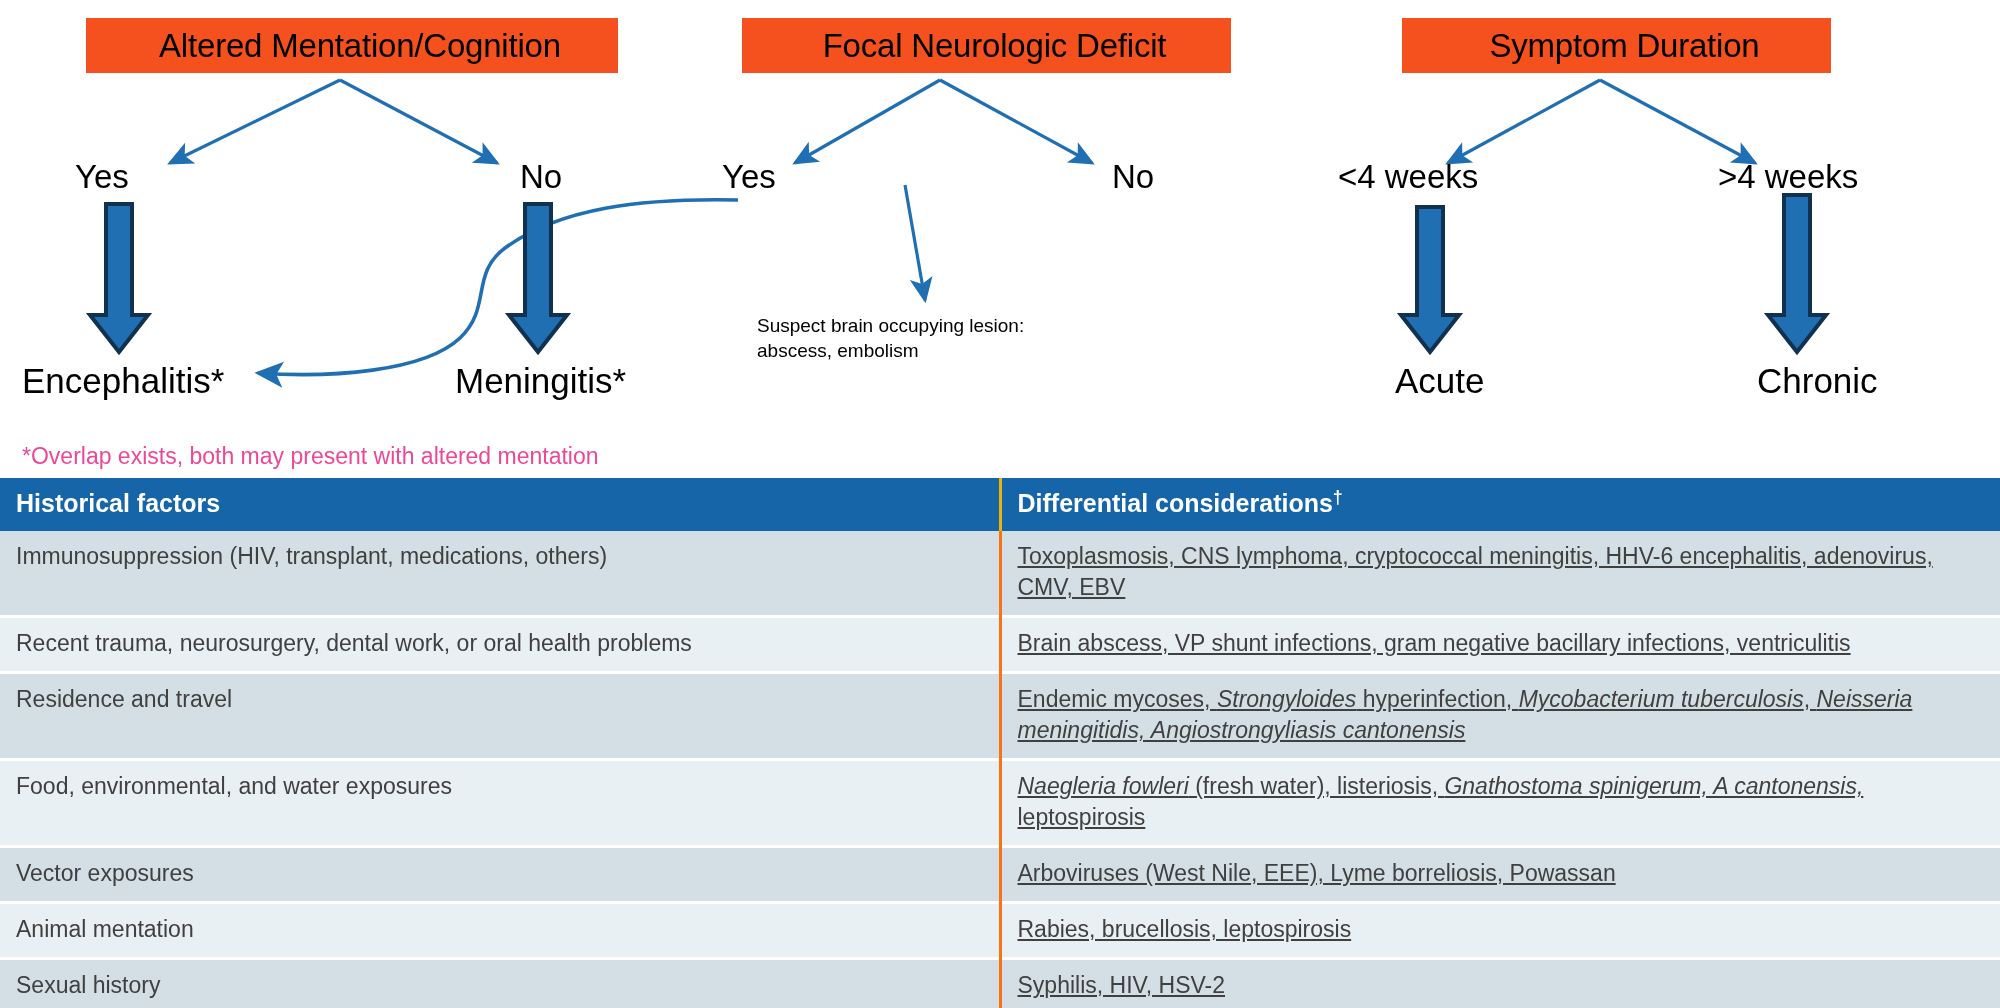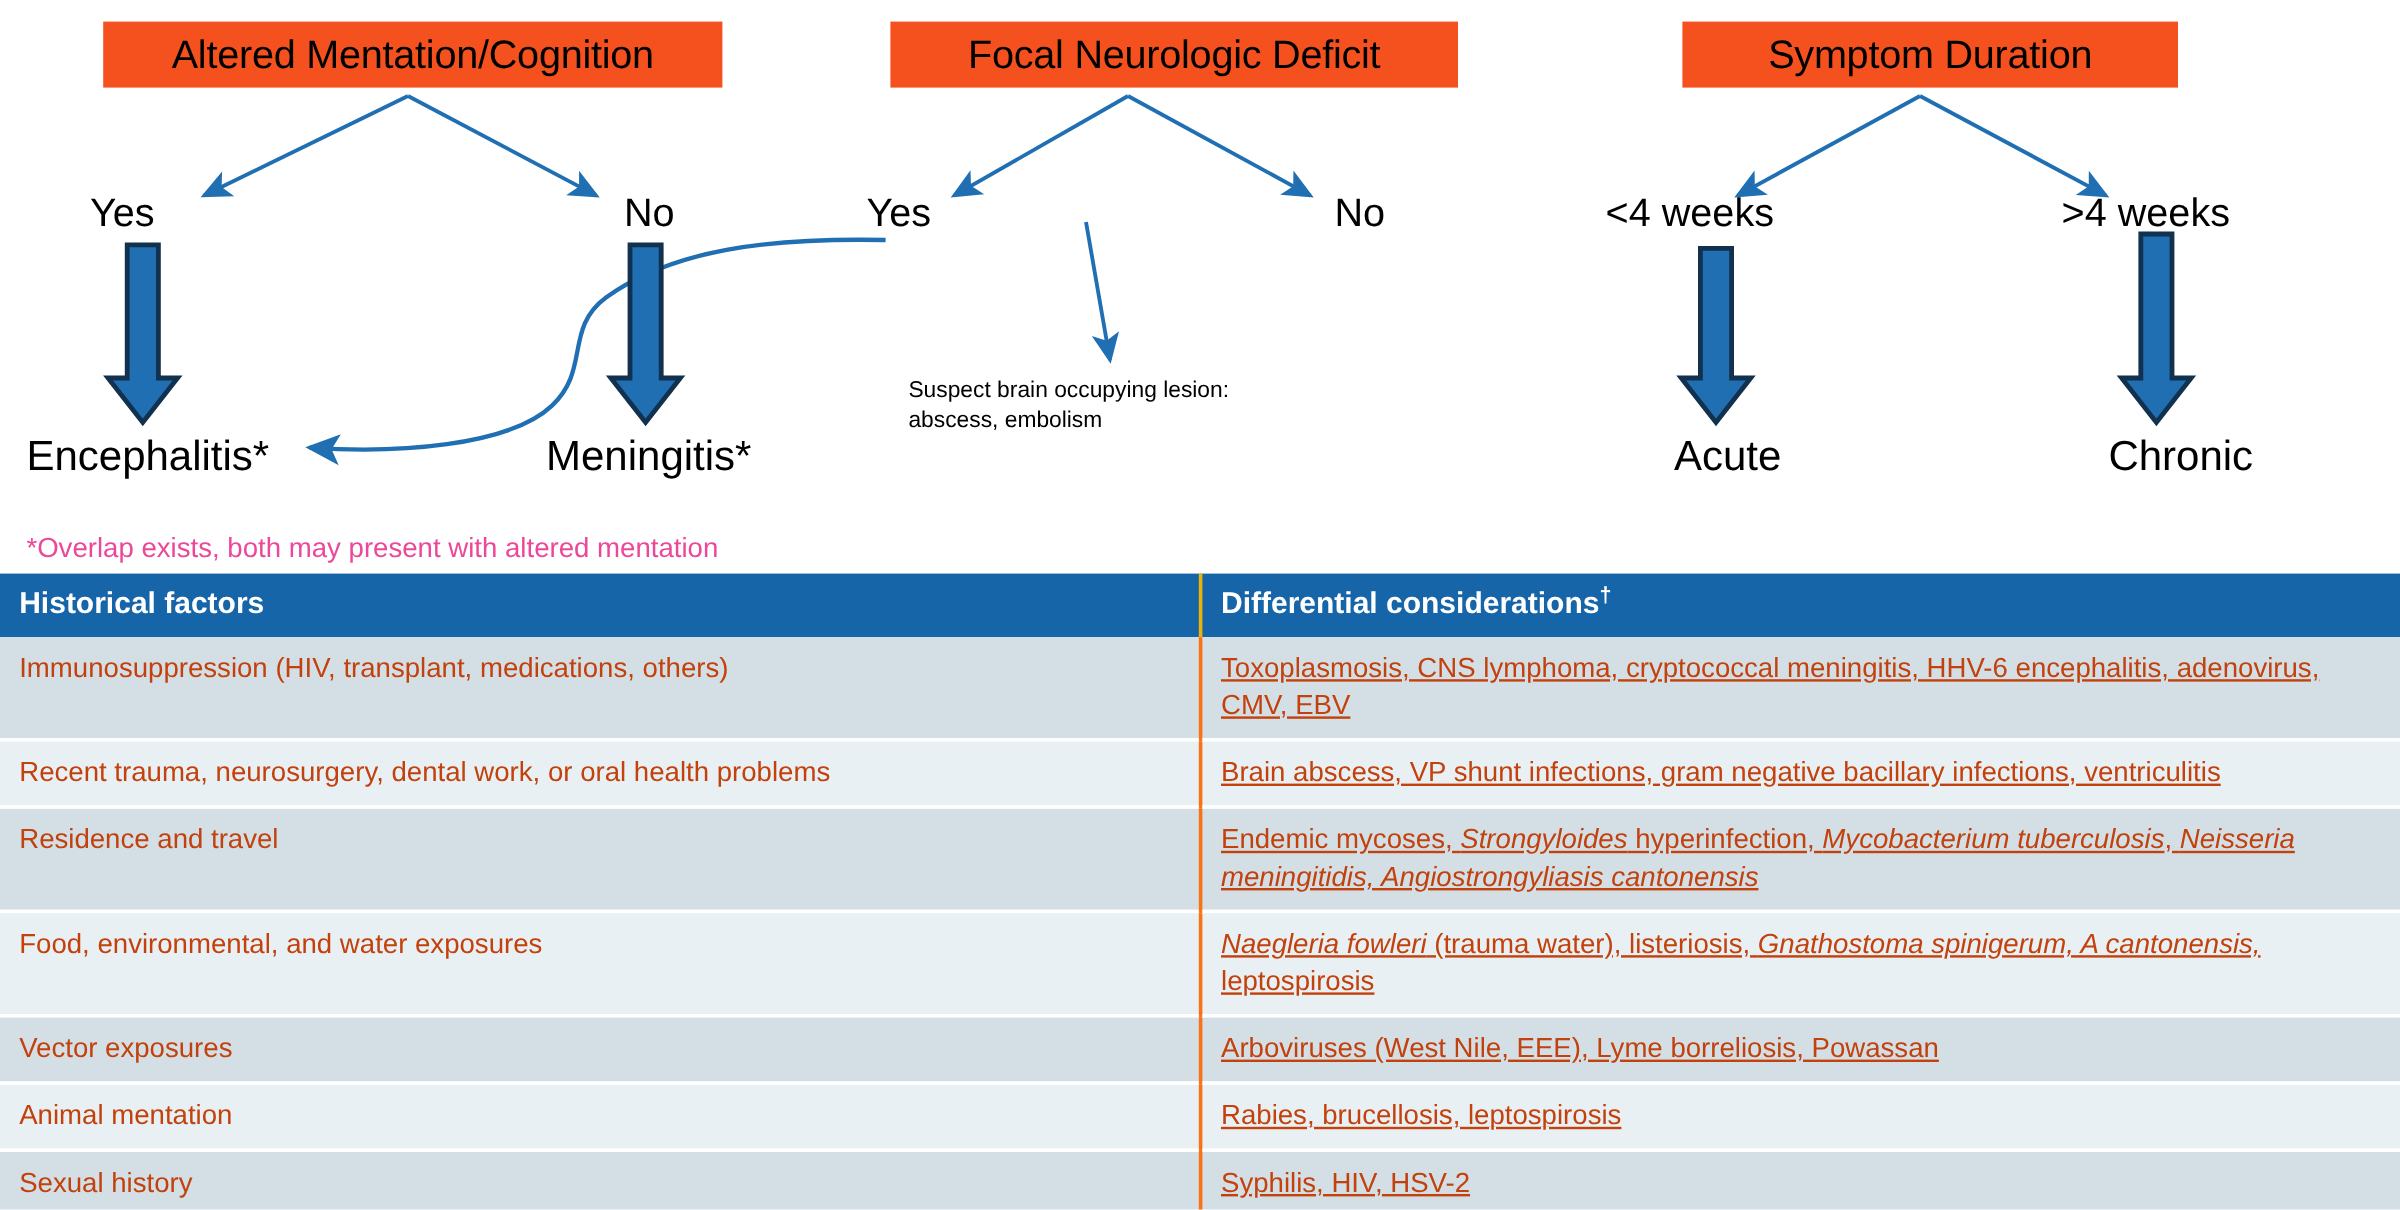--- a/index.html
+++ b/index.html
@@ -36,20 +36,21 @@
     position: absolute;
     background: #f4511e;
     color: #000000;
     font-size: 33px;
     line-height: 1;
     display: flex;
     align-items: center;
     justify-content: center;
     letter-spacing: -0.2px;
     white-space: nowrap;
+    padding-left: 16px;
   }
   #banner-altered  { left: 86px;  top: 18px; width: 516px; height: 55px; }
   #banner-focal    { left: 742px; top: 18px; width: 473px; height: 55px; }
   #banner-duration { left: 1402px;top: 18px; width: 413px; height: 55px; }
 
   .node-label {
     position: absolute;
     font-size: 33px;
     line-height: 1;
     white-space: nowrap;
@@ -110,21 +111,21 @@
     border: none;
     vertical-align: middle;
   }
   #factors-table thead th.col-right {
     border-left: 3px solid #eab308;
   }
 
   #factors-table tbody td {
     padding: 10px 16px 12px 16px;
     vertical-align: top;
-    color: #c2410c;
+    color: #404040;
     line-height: 1.35;
     border: none;
   }
   #factors-table tbody td.col-right {
     border-left: 3px solid #f97316;
     text-decoration: underline;
   }
   #factors-table tbody tr.shade-a td { background: #d4dfe5; }
   #factors-table tbody tr.shade-b td { background: #e9f0f3; }
   #factors-table tbody tr { border-bottom: 3px solid #ffffff; }
@@ -226,21 +227,21 @@
       <tr class="shade-b">
         <td class="col-left">Recent trauma, neurosurgery, dental work, or oral health problems</td>
         <td class="col-right"><span>Brain abscess, VP shunt infections, gram negative bacillary infections, ventriculitis</span></td>
       </tr>
       <tr class="shade-a">
         <td class="col-left">Residence and travel</td>
         <td class="col-right"><span>Endemic mycoses, </span><span class="ital">Strongyloides</span><span> hyperinfection, </span><span class="ital">Mycobacterium tuberculosis</span><span>, </span><span class="ital">Neisseria meningitidis, Angiostrongyliasis cantonensis</span></td>
       </tr>
       <tr class="shade-b">
         <td class="col-left">Food, environmental, and water exposures</td>
-        <td class="col-right"><span class="ital">Naegleria fowleri</span><span> (trauma water), listeriosis, </span><span class="ital">Gnathostoma spinigerum, A cantonensis,</span><span> leptospirosis</span></td>
+        <td class="col-right"><span class="ital">Naegleria fowleri</span><span> (fresh water), listeriosis, </span><span class="ital">Gnathostoma spinigerum, A cantonensis,</span><span> leptospirosis</span></td>
       </tr>
       <tr class="shade-a">
         <td class="col-left">Vector exposures</td>
         <td class="col-right"><span>Arboviruses (West Nile, EEE), Lyme borreliosis, Powassan</span></td>
       </tr>
       <tr class="shade-b">
         <td class="col-left">Animal mentation</td>
         <td class="col-right"><span>Rabies, brucellosis, leptospirosis</span></td>
       </tr>
       <tr class="shade-a">

